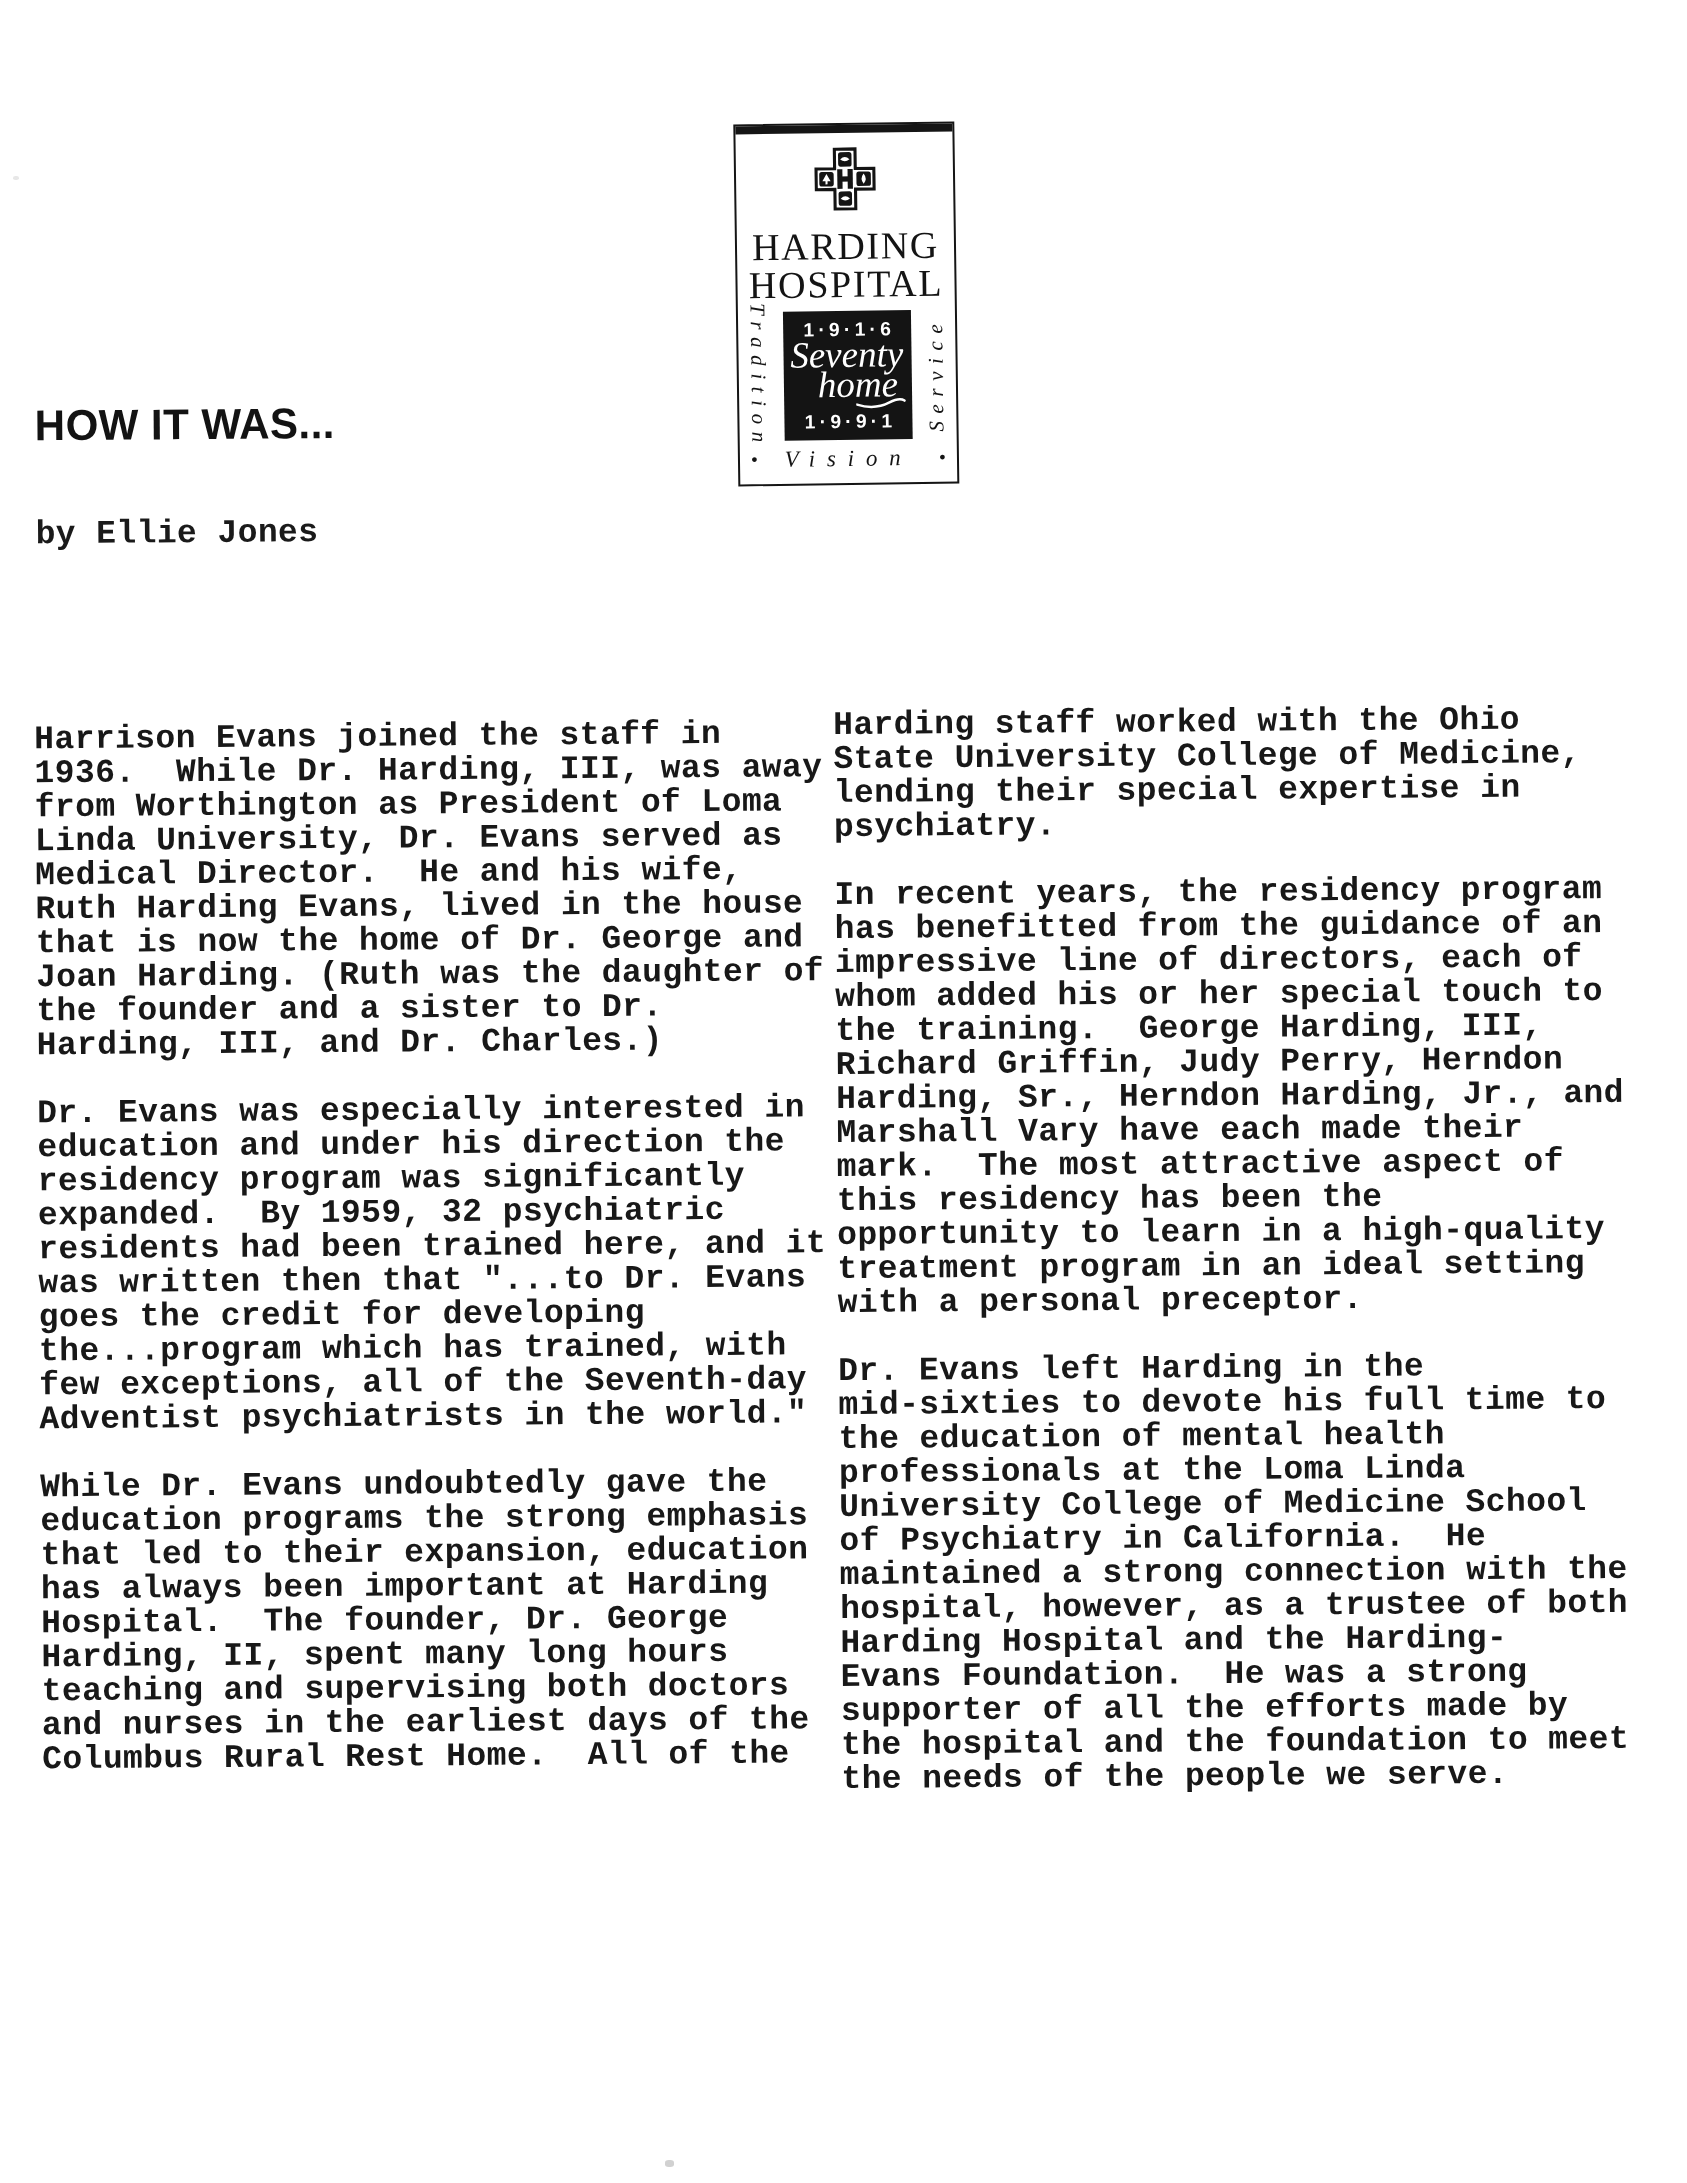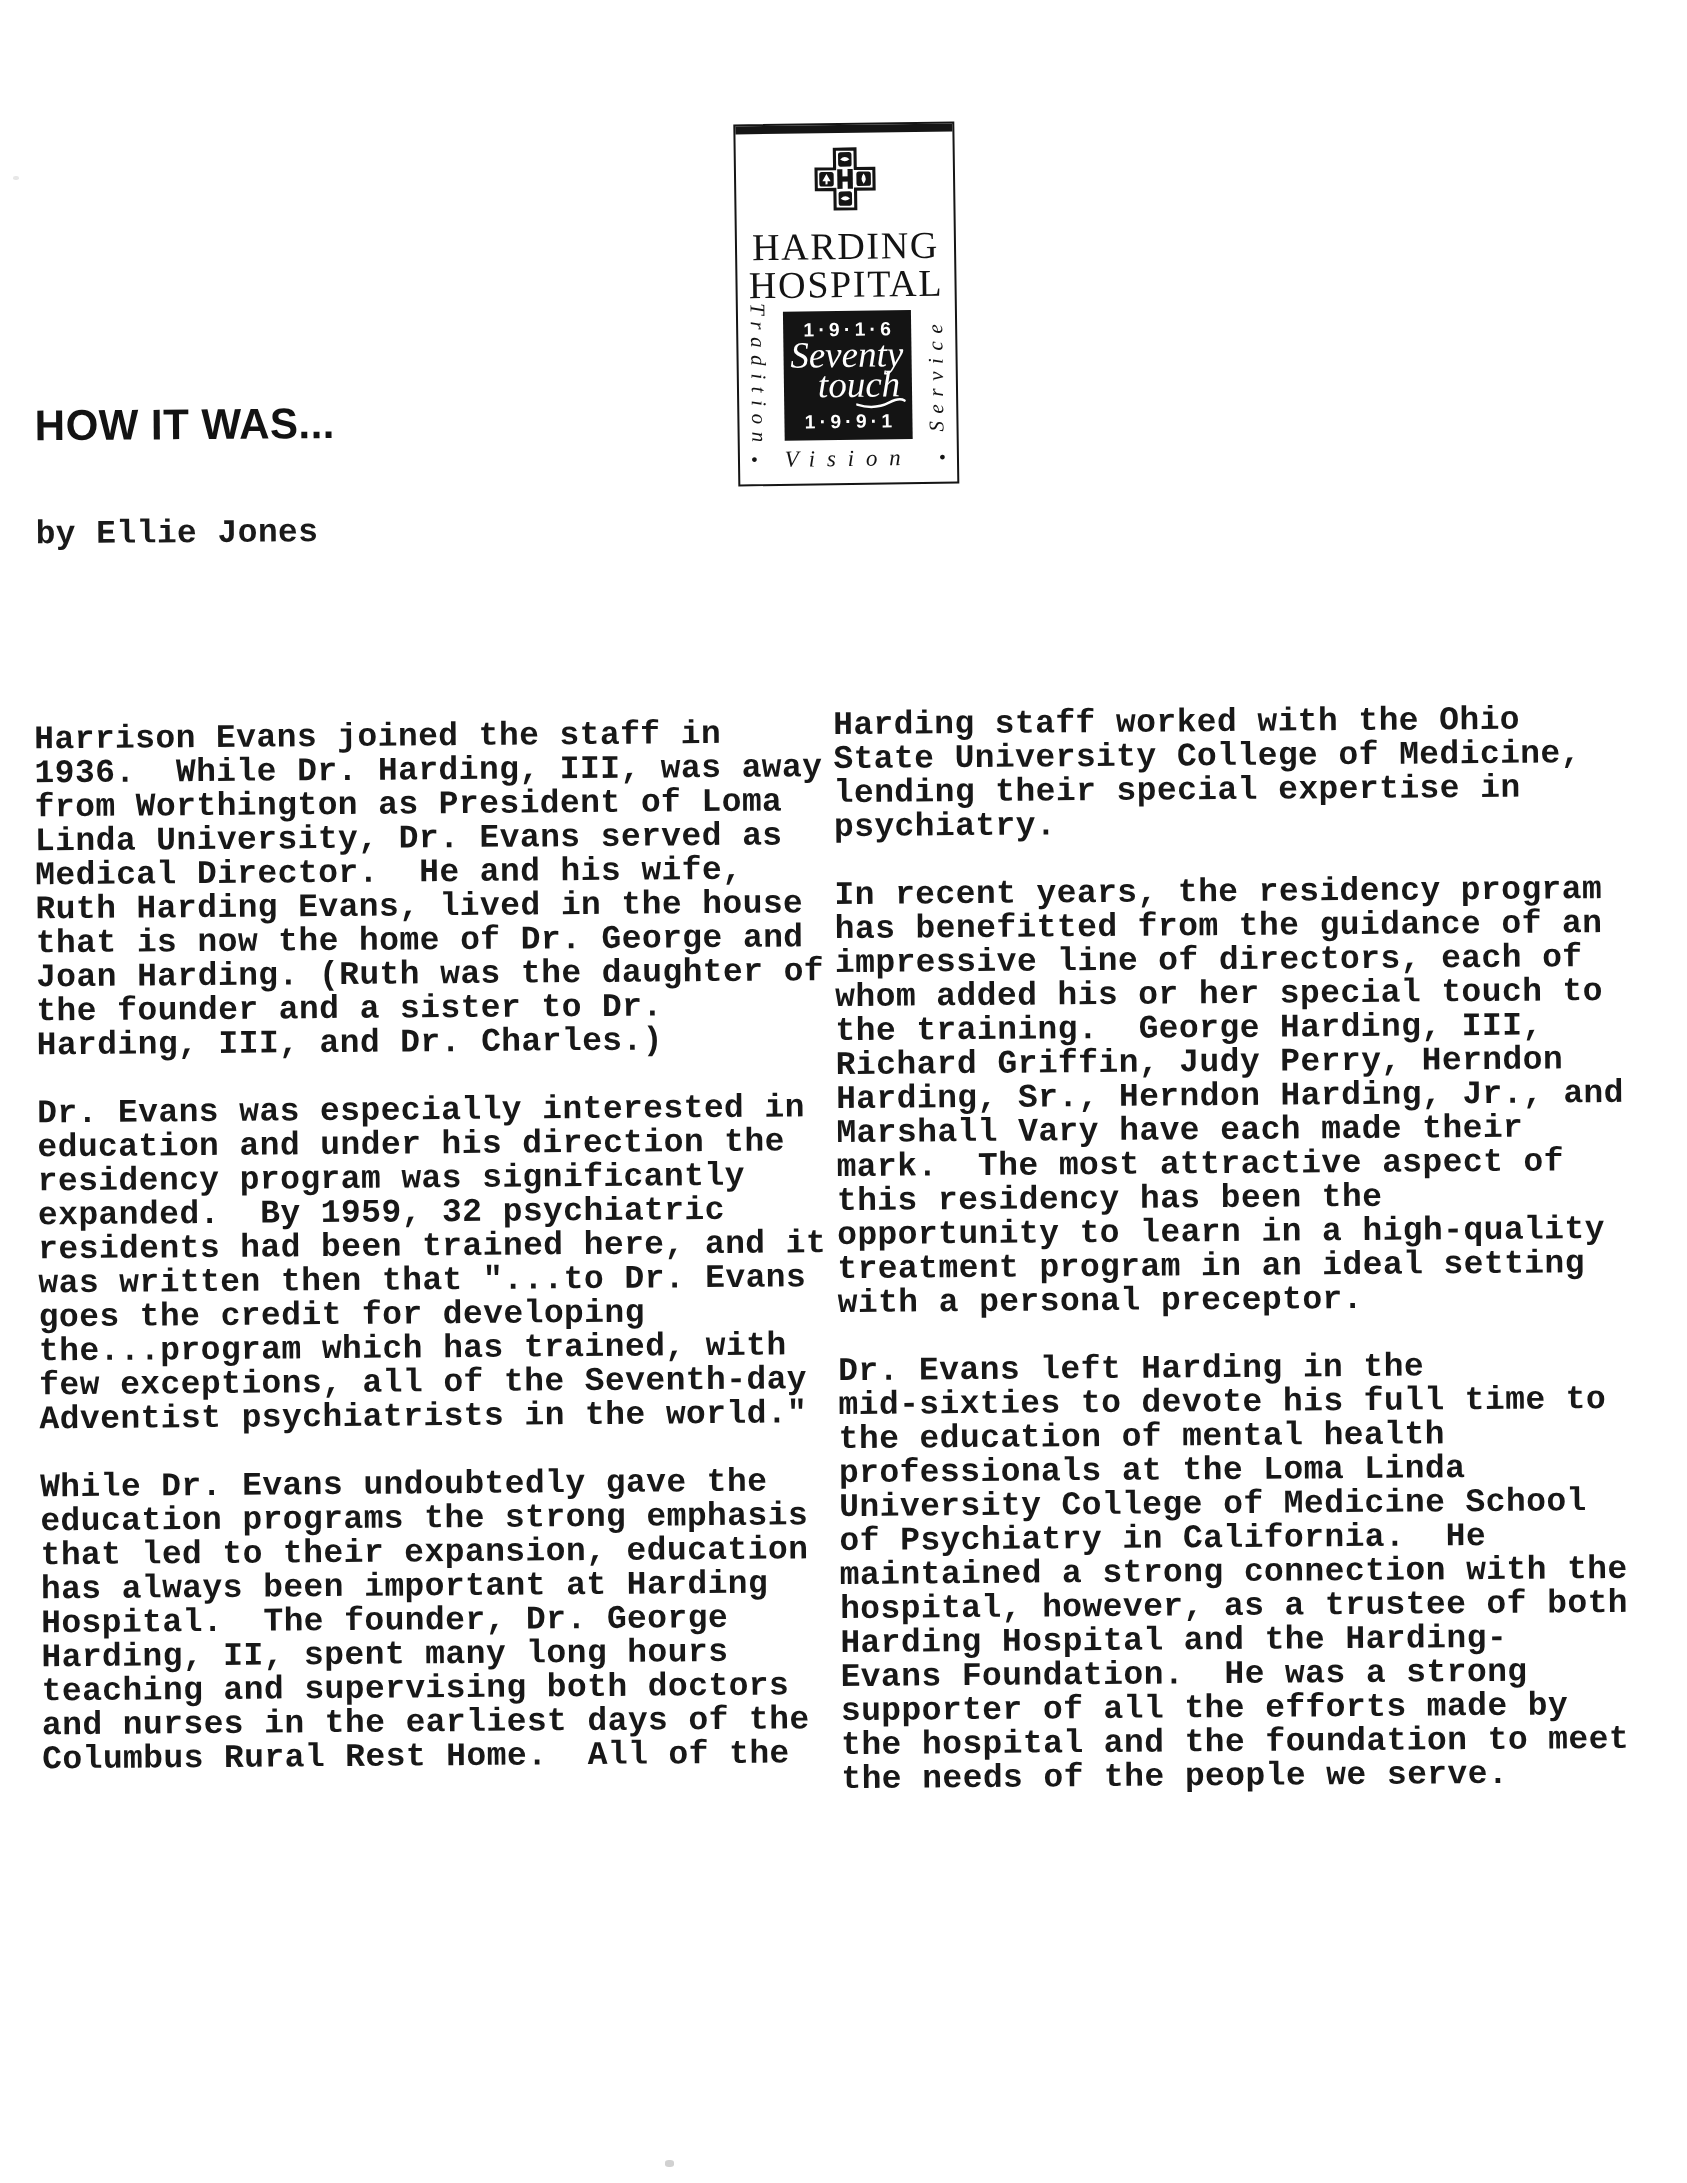--- a/index.html
+++ b/index.html
@@ -123,21 +123,21 @@
         <rect x="24" y="28.5" width="12" height="5" fill="#141414"></rect>
       </g>
     </svg>
 
     <div class="logo-name logo-name1">HARDING</div>
     <div class="logo-name logo-name2">HOSPITAL</div>
 
     <div class="seal">
       <div class="seal-year seal-year-top">1·9·1·6</div>
       <div class="seal-s1">Seventy</div>
-      <div class="seal-s2">touch</div>
+      <div class="seal-s2">home</div>
       <svg class="seal-swash" width="50" height="18.5" viewBox="0 0 60 22">
         <path d="M1 14 Q22 21 40 12 Q52 6 58 10" fill="none" stroke="#ffffff" stroke-width="3" stroke-linecap="round"></path>
       </svg>
       <div class="seal-year seal-year-bottom">1·9·9·1</div>
     </div>
 
     <div class="side-word side-left">Tradition</div>
     <div class="side-word side-right">Service</div>
 
     <div class="logo-bottom">

